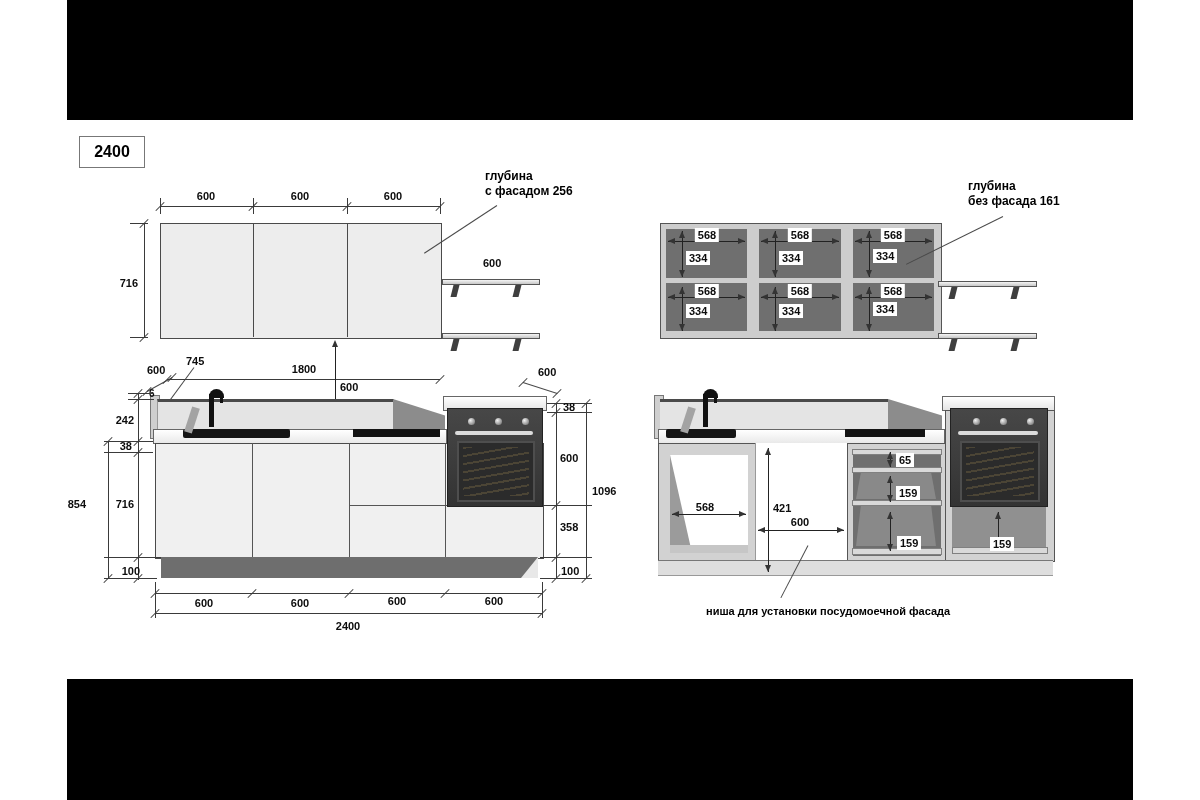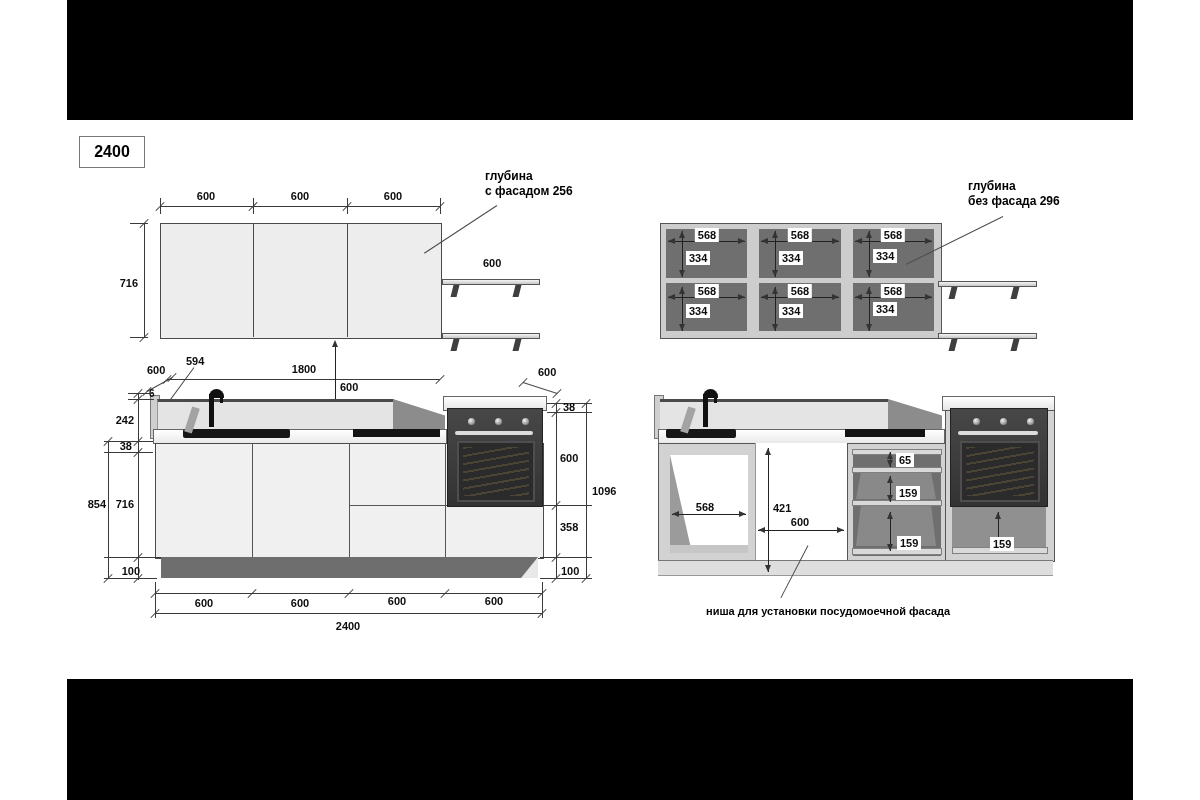--- a/index.html
+++ b/index.html
@@ -135,29 +135,29 @@
 
   <div class="shelf" style="left:938px;top:281px;width:97px"></div>
   <div class="bracket" style="left:950px;top:287px"></div>
   <div class="bracket" style="left:1012px;top:287px"></div>
   <div class="shelf" style="left:938px;top:333px;width:97px"></div>
   <div class="bracket" style="left:950px;top:339px"></div>
   <div class="bracket" style="left:1012px;top:339px"></div>
 
   <div class="note" style="left:968px;top:179px">
     <div>глубина</div>
-    <div>без фасада 296</div>
+    <div>без фасада 161</div>
   </div>
   <div class="ld" style="left:1003px;top:216px;width:108px;transform:rotate(153.7deg)"></div>
 
   <div class="lbl" style="left:147px;top:364px">600</div>
   <div class="ld" style="left:147px;top:391px;width:29px;transform:rotate(-29deg)"></div>
   <div class="tk" style="left:141px;top:391px"></div>
   <div class="tk" style="left:166px;top:377px"></div>
-  <div class="lbl" style="left:186px;top:355px">594</div>
+  <div class="lbl" style="left:186px;top:355px">745</div>
   <div class="ld" style="left:194px;top:367px;width:61px;transform:rotate(126.3deg)"></div>
   <div class="hl" style="left:167px;top:379px;width:273px"></div>
   <div class="tk" style="left:161px;top:379px"></div>
   <div class="tk" style="left:434px;top:379px"></div>
   <div class="lbl c" style="left:304px;top:363px">1800</div>
   <div class="lbl" style="left:538px;top:366px">600</div>
   <div class="ld" style="left:523px;top:382px;width:36px;transform:rotate(17.9deg)"></div>
   <div class="tk" style="left:517px;top:382px"></div>
   <div class="tk" style="left:551px;top:393px"></div>
 
@@ -210,21 +210,21 @@
   <div class="tk" style="left:132px;top:452px"></div>
   <div class="tk" style="left:132px;top:557px"></div>
   <div class="tk" style="left:132px;top:578px"></div>
   <div class="lbl lr" style="left:100px;top:414px">242</div>
   <div class="lbl lr" style="left:98px;top:440px">38</div>
   <div class="lbl lr" style="left:100px;top:498px">716</div>
   <div class="lbl lr" style="left:106px;top:565px">100</div>
   <div class="vl" style="left:108px;top:441px;height:137px"></div>
   <div class="tk" style="left:102px;top:441px"></div>
   <div class="tk" style="left:102px;top:578px"></div>
-  <div class="lbl lr" style="left:72px;top:498px">854</div>
+  <div class="lbl lr" style="left:52px;top:498px">854</div>
 
   <div class="hl" style="left:547px;top:403px;width:45px"></div>
   <div class="hl" style="left:547px;top:412px;width:45px"></div>
   <div class="hl" style="left:543px;top:505px;width:49px"></div>
   <div class="hl" style="left:540px;top:557px;width:52px"></div>
   <div class="hl" style="left:540px;top:578px;width:52px"></div>
   <div class="vl" style="left:556px;top:403px;height:175px"></div>
   <div class="tk" style="left:550px;top:403px"></div>
   <div class="tk" style="left:550px;top:412px"></div>
   <div class="tk" style="left:550px;top:505px"></div>

